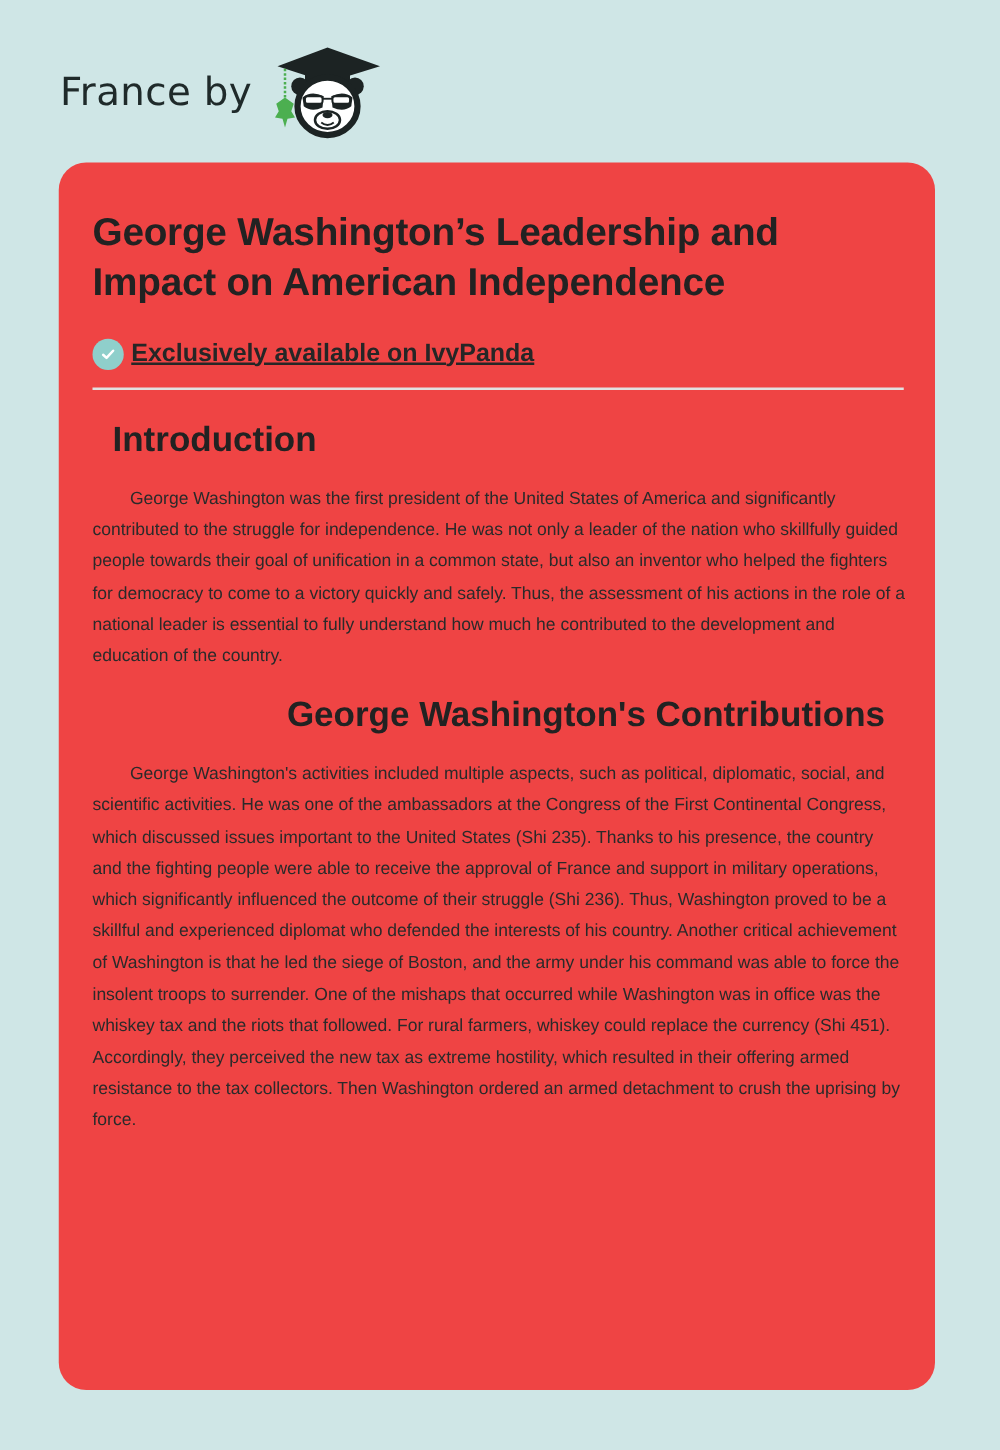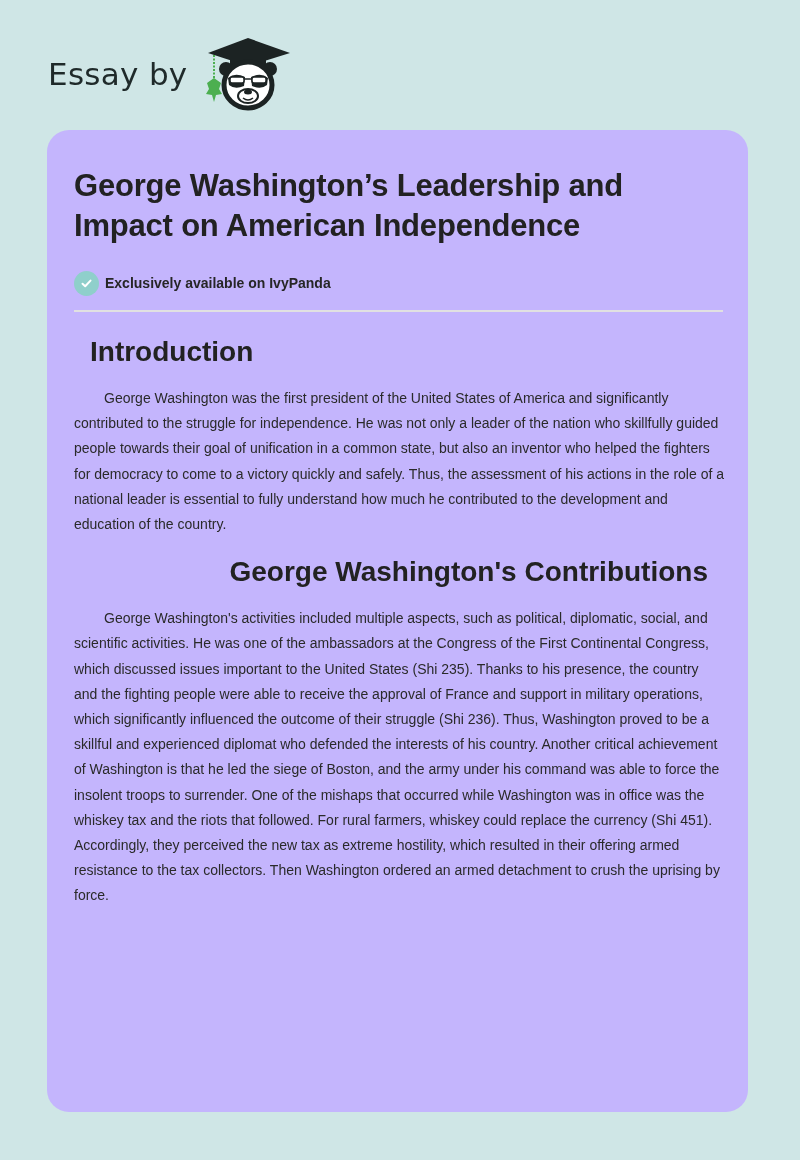--- a/index.html
+++ b/index.html
@@ -38,21 +38,21 @@
       position: relative;
       top: 3px;
     }
     .brand sup { font-size: 13px; position: relative; top: -14px; font-weight: bold; }
     .card {
       position: absolute;
       left: 47px;
       top: 130px;
       width: 701px;
       height: 982px;
-      background: #c4b5fd;
+      background: #ef4444;
       border-radius: 22px;
     }
     .card-inner {
       position: absolute;
       left: 27px;
       top: 36px;
       width: 650px;
     }
     .title {
       font-size: 31px;
@@ -68,21 +68,21 @@
       margin-top: 24px;
       height: 26px;
     }
     .badge-icon {
       width: 25px; height: 25px;
       border-radius: 50%;
       background: #8fcfcb;
       display: flex; align-items: center; justify-content: center;
       margin-right: 6px;
     }
-    .badge-text { font-size: 14px; font-weight: bold; color: #262626; }
+    .badge-text { font-size: 20px; font-weight: bold; color: #262626; text-decoration: underline; }
     .divider {
       height: 2px;
       background: #e1e1e1;
       margin-top: 14px;
       width: 649px;
     }
     h2 {
       font-size: 28px;
       font-weight: bold;
       color: #222222;
@@ -98,21 +98,21 @@
       margin: 0;
       text-indent: 30px;
     }
     .p-intro { margin-top: 18px; }
     .p-contrib { margin-top: 18px; }
   </style>
 </head>
 <body>
 
 <div class="header">
-  <span class="essay-by">Essay by</span>
+  <span class="essay-by">France by</span>
   <svg class="logo-icon" viewBox="0 0 92 76" xmlns="http://www.w3.org/2000/svg">
 
     <polygon points="46,2 88,17 46,30 6,17" fill="#1c2323"></polygon>
     <rect x="28" y="20" width="36" height="10" fill="#1c2323"></rect>
 
     <line x1="12" y1="19" x2="12" y2="44" stroke="#4caf50" stroke-width="2" stroke-dasharray="2,1.5"></line>
 
     <path d="M12,42 L5,47 L7,53 L4,58 L10,59 L12,66 L14,59 L20,58 L17,53 L19,47 Z" fill="#4caf50"></path>
 
     <circle cx="24" cy="33" r="7" fill="#1c2323"></circle>

